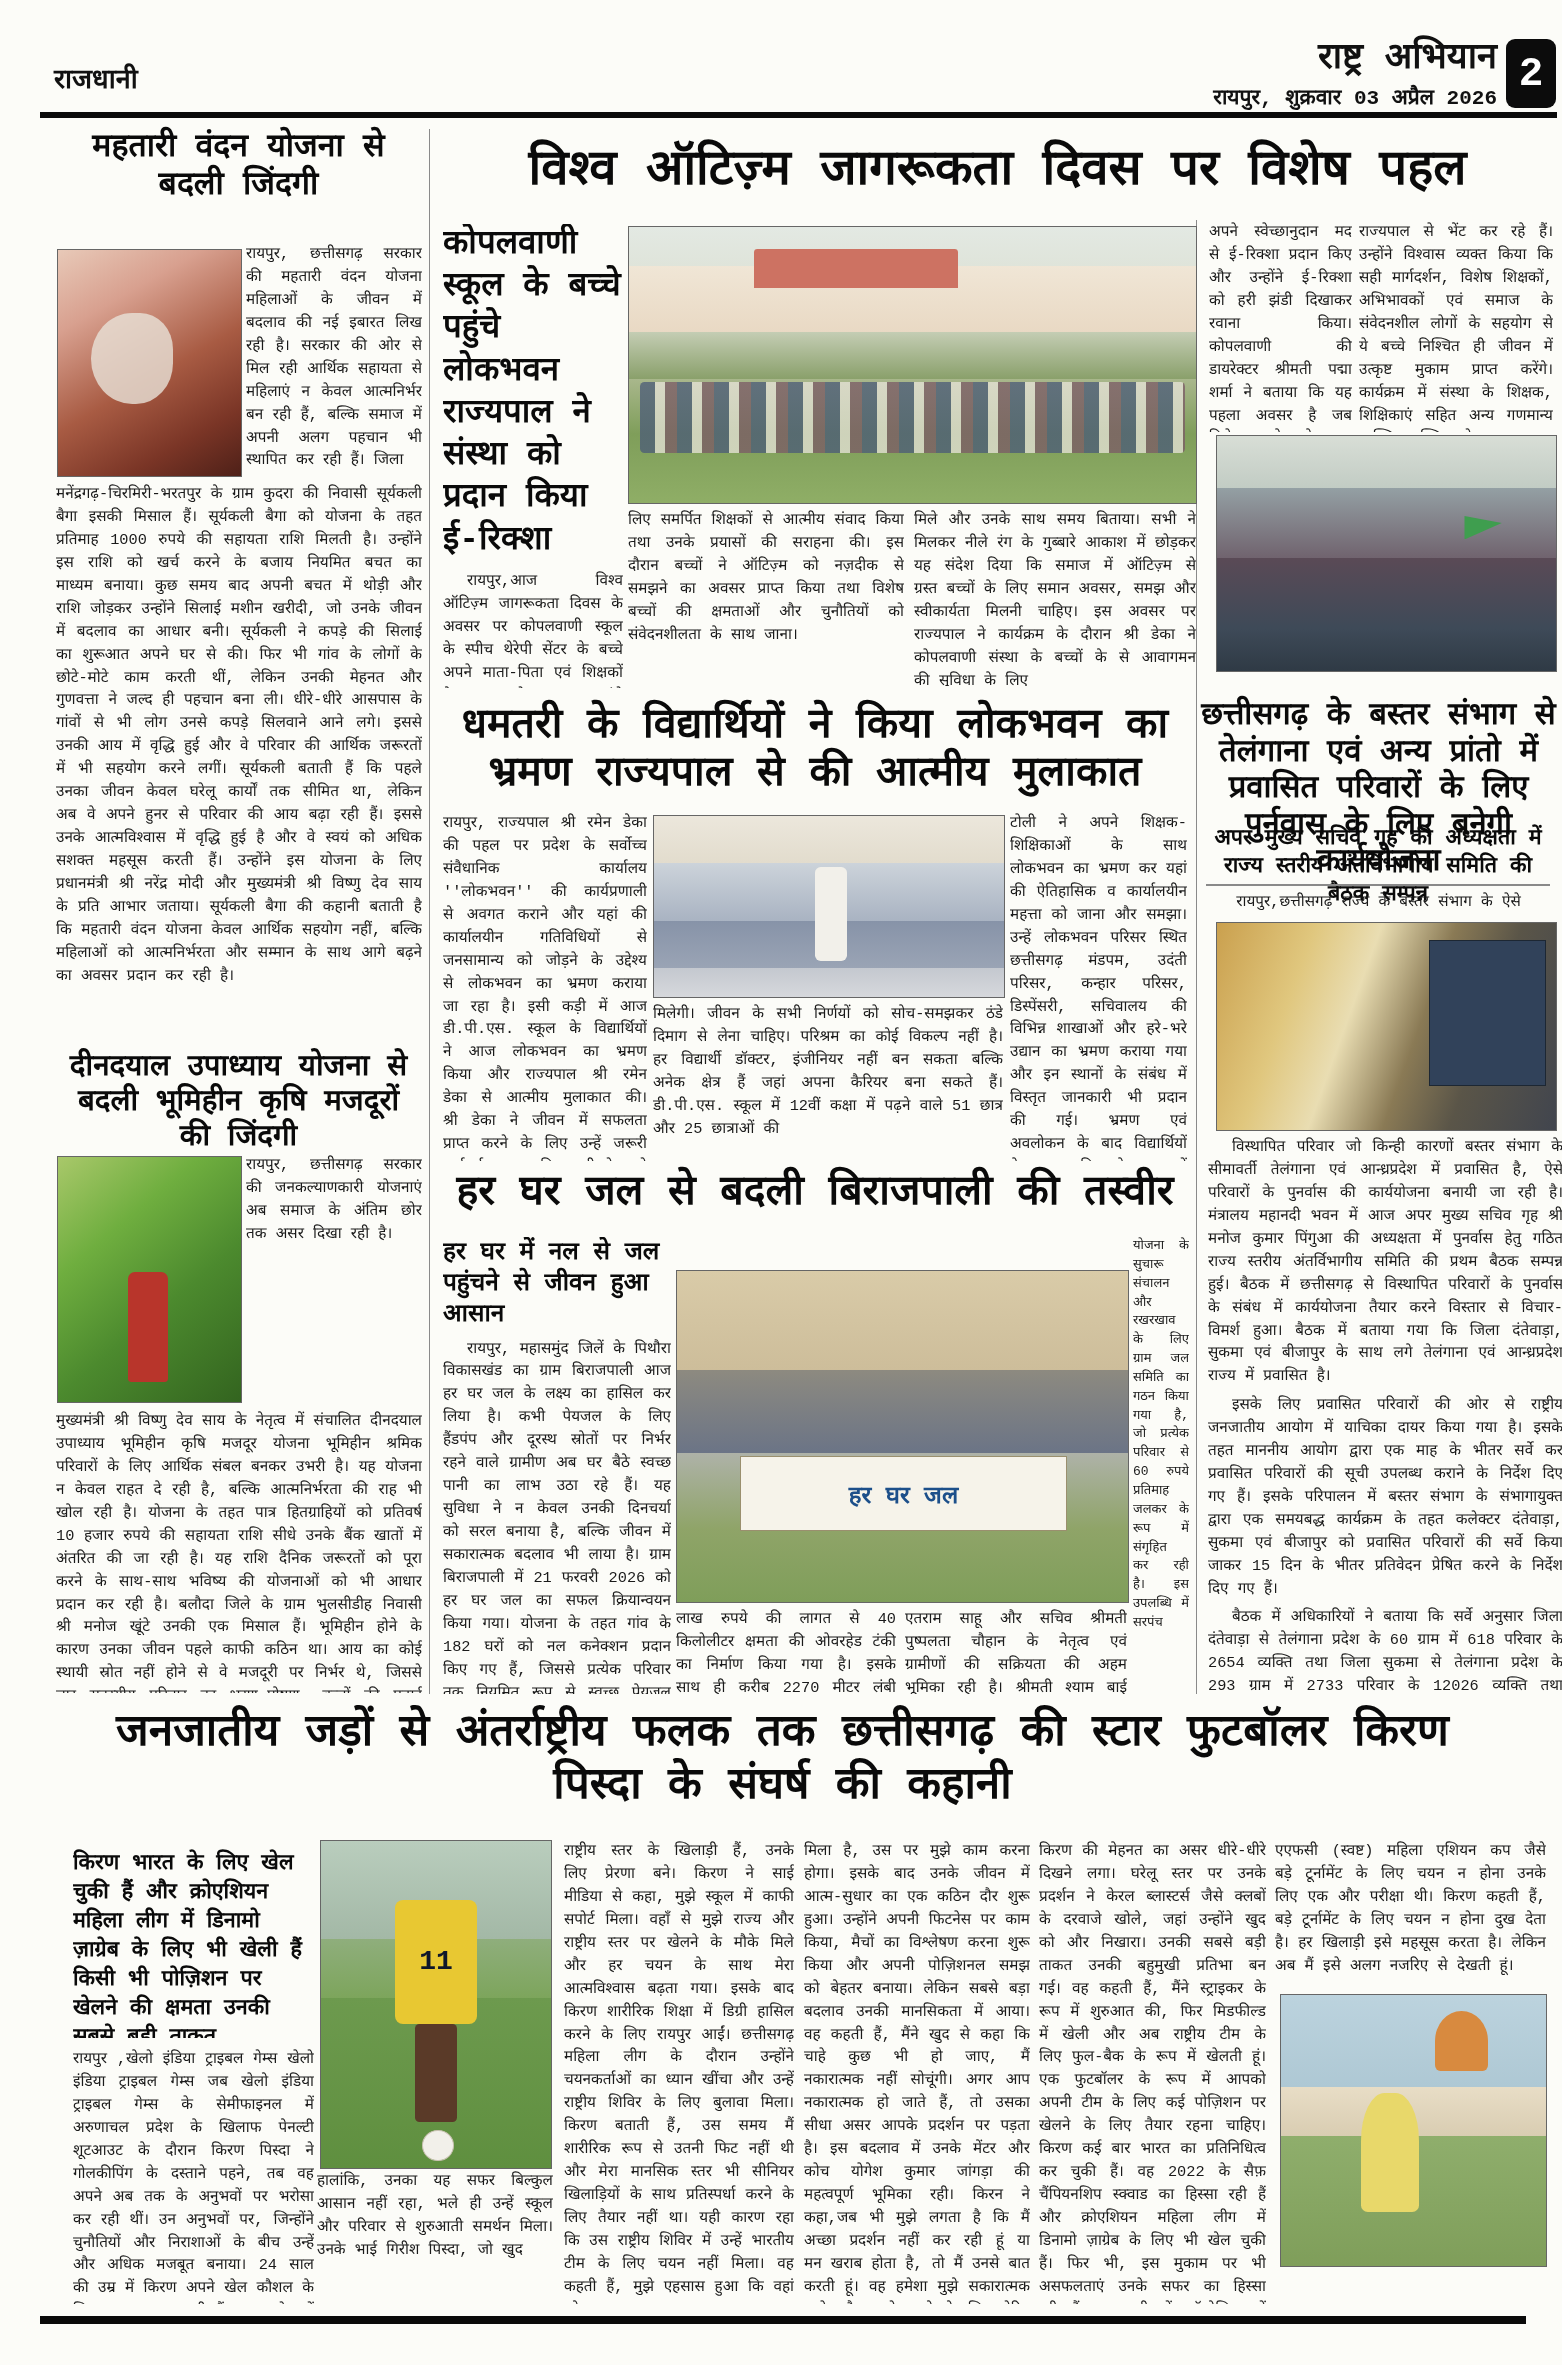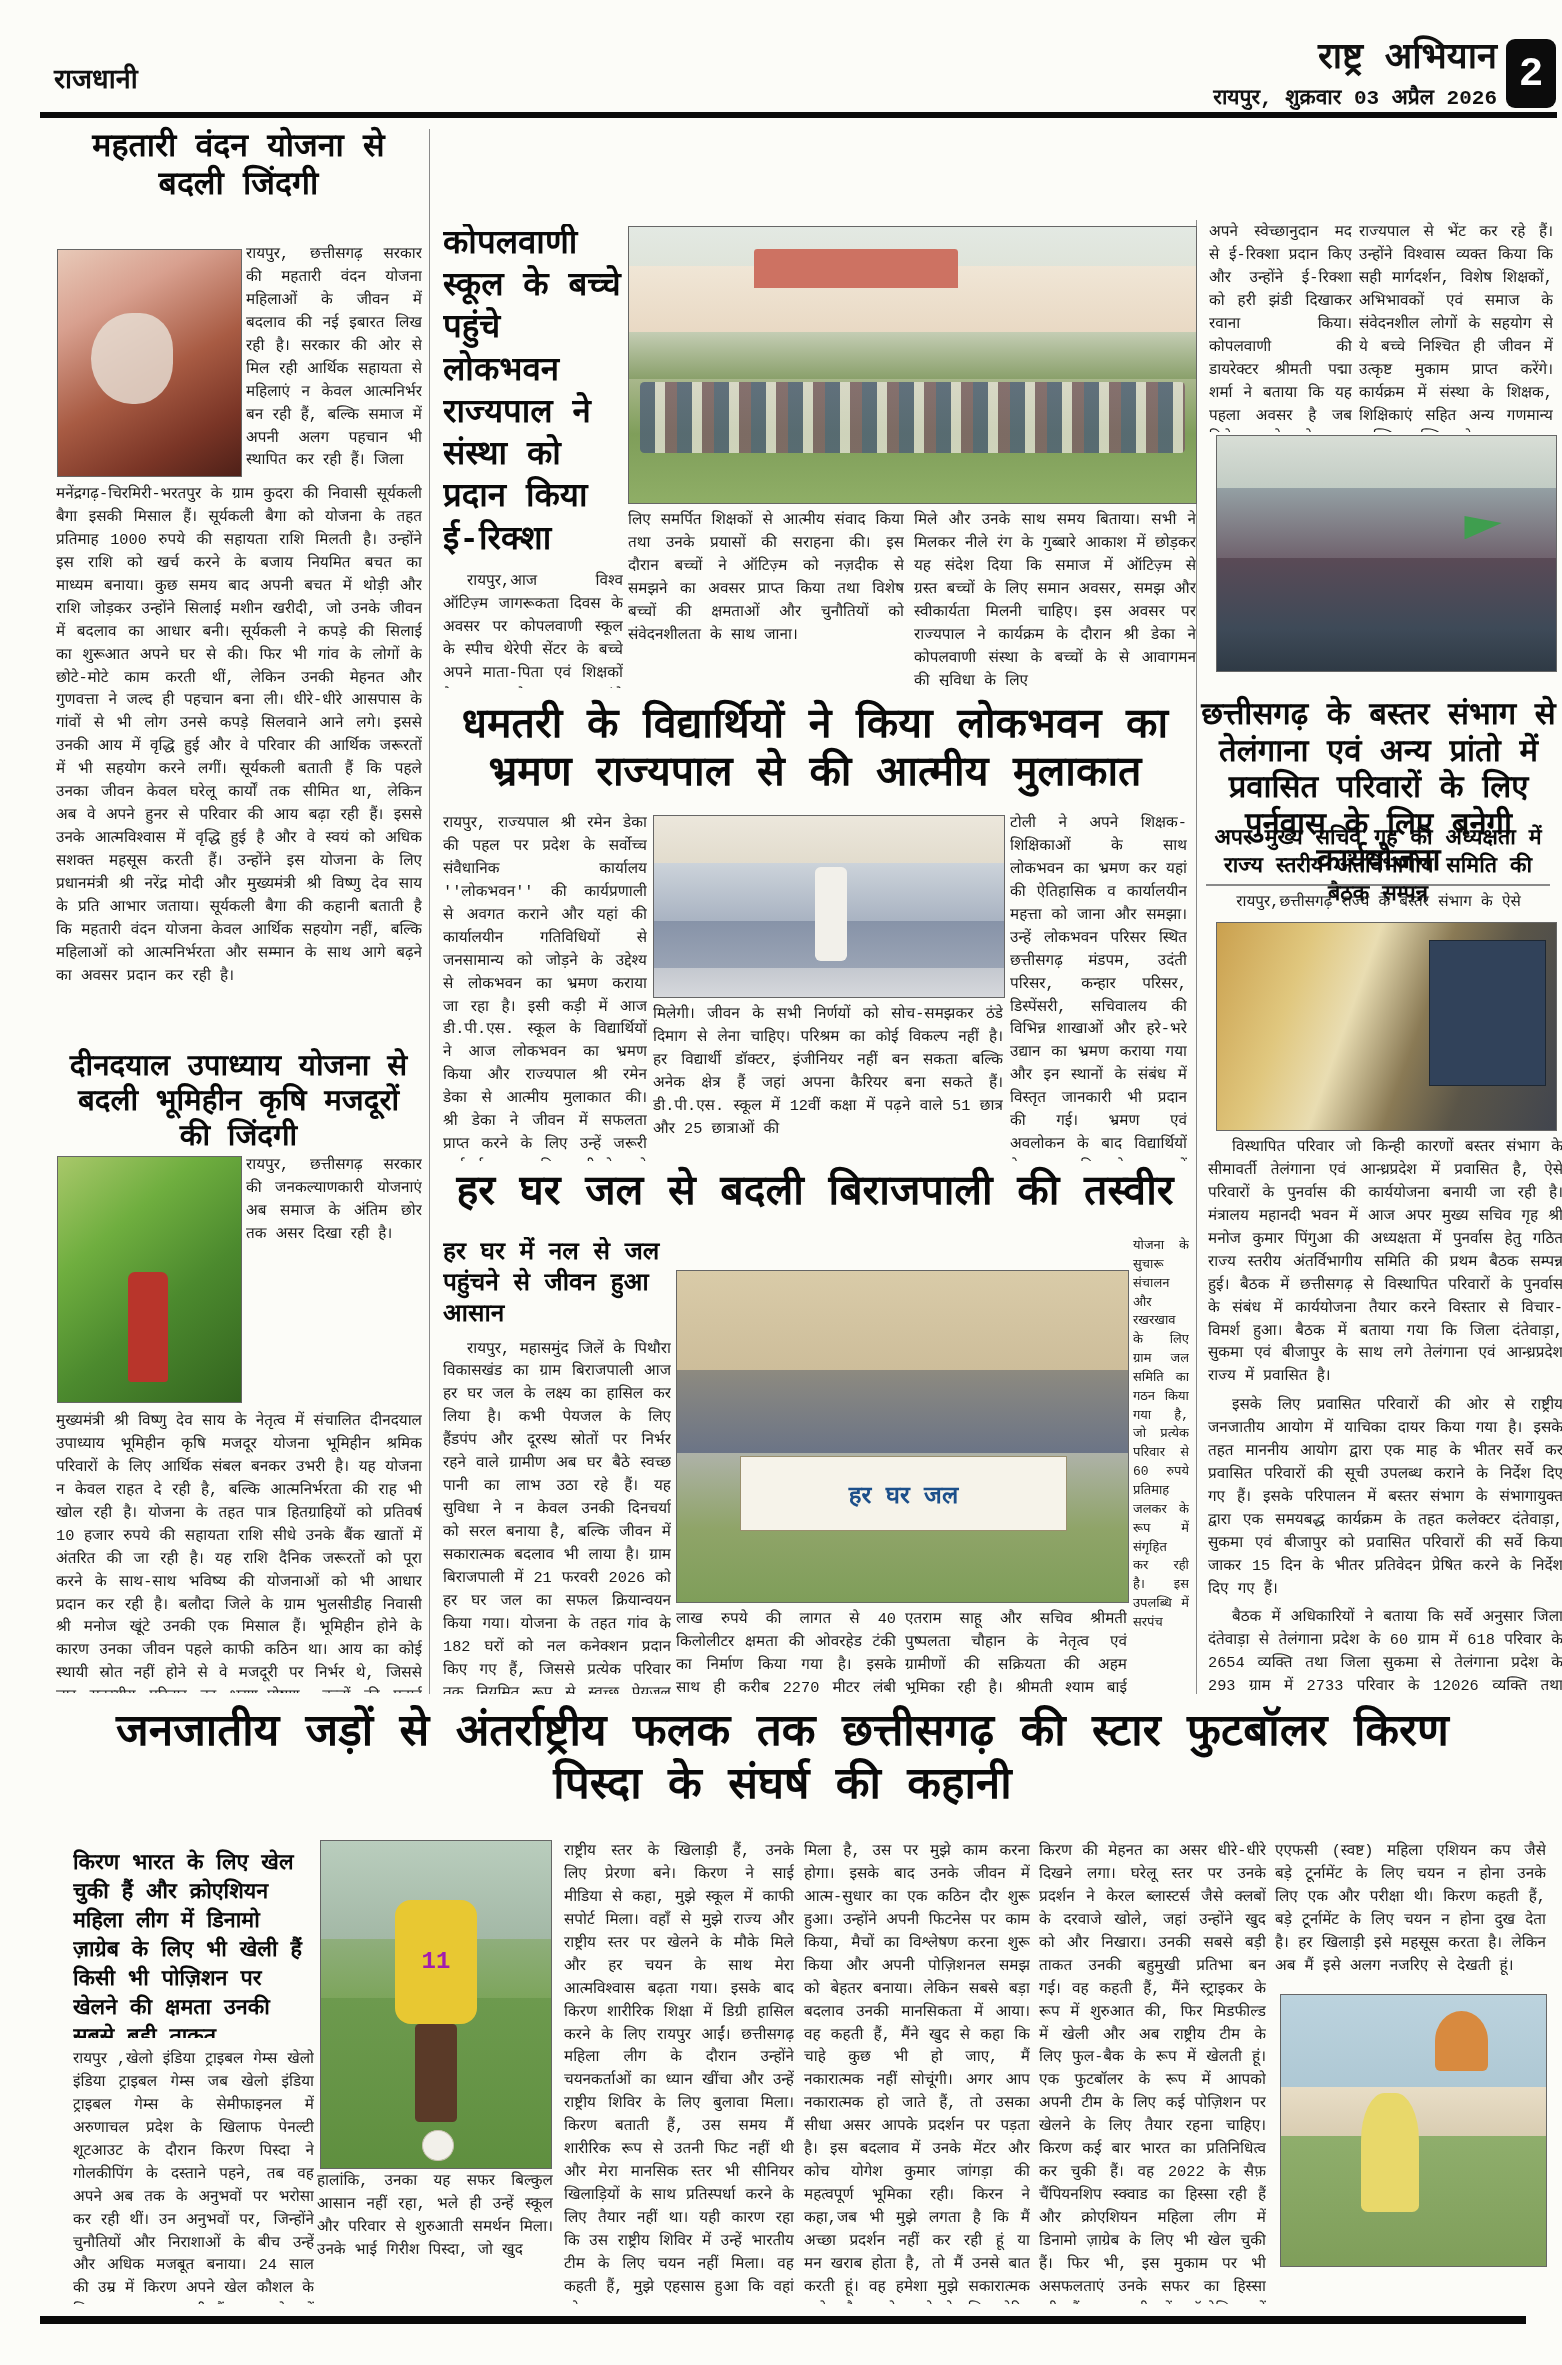--- a/index.html
+++ b/index.html
@@ -24,21 +24,21 @@
   .photo-erickshaw .flag{position:absolute;right:16%;top:34%;width:11%;height:10%;background:#3f9e4f;clip-path:polygon(0 0,100% 30%,0 100%);}
   .photo-dps{background:linear-gradient(#ece7dc 0%,#e2dccd 26%,#ccd3da 26%,#a9b3c2 58%,#8793a8 58%,#9aa4b5 84%,#c4c8cf 84%,#d6d8dc 100%);}
   .photo-dps .center-fig{position:absolute;left:46%;top:28%;width:9%;height:52%;background:#f2f0ea;border-radius:5.7px;}
   .photo-meeting{background:linear-gradient(110deg,#caa04e 0%,#e0c77e 24%,#e9ddb2 40%,#8a7a55 58%,#5a5548 74%,#41454e 100%);}
   .photo-meeting .screen{position:absolute;right:3%;top:8%;width:34%;height:70%;background:#31425a;border:1.7px solid #1d2733;}
   .photo-foliage{background:linear-gradient(140deg,#a9c86a 0%,#6fae3f 30%,#4c8a2e 60%,#33641f 100%);}
   .photo-foliage .fig{position:absolute;left:38%;bottom:8%;width:22%;height:45%;background:#b8352b;border-radius:6.8px 6.8px 3.4px 3.4px;}
   .photo-harghar{background:linear-gradient(#d9cba8 0%,#cdbd9a 30%,#8d8a80 30%,#6b7486 55%,#aeb2a8 55%,#8fa468 78%,#7f9e5a 100%);}
   .photo-harghar .banner{position:absolute;left:14%;top:56%;width:72%;height:22%;background:#f6f3ea;border:1.1px solid #9a8f6e;display:flex;align-items:center;justify-content:center;font-weight:bold;font-size:24px;color:#1c4f8a;}
   .photo-kiran{background:linear-gradient(#b9cdbd 0%,#a3b8a6 30%,#8fae7c 30%,#7da55c 48%,#6d9a4e 48%,#5f8f3f 100%);}
-  .photo-kiran .jersey{position:absolute;left:32%;top:18%;width:36%;height:38%;background:#e8c832;border-radius:16px;display:flex;align-items:center;justify-content:center;font-weight:bold;font-size:24px;color:#a21caf;}
+  .photo-kiran .jersey{position:absolute;left:32%;top:18%;width:36%;height:38%;background:#e8c832;border-radius:8px;display:flex;align-items:center;justify-content:center;font-weight:bold;font-size:28px;color:#0f172a;}
   .photo-kiran .legs{position:absolute;left:41%;top:56%;width:18%;height:30%;background:#5a3a28;border-radius:4.5px;}
   .photo-kiran .ball{position:absolute;left:44%;bottom:2%;width:13%;height:9%;background:#f2f0ea;border-radius:50%;border:1.1px solid #c9c2b2;}
   .photo-kiran2{background:linear-gradient(#bcd3de 0%,#aec8d4 34%,#e8ddc6 34%,#d9cdb2 52%,#8fae6c 52%,#7f9e5a 100%);}
   .photo-kiran2 .dome{position:absolute;left:58%;top:6%;width:20%;height:22%;background:#d88a3f;border-radius:50% 50% 10% 10%;}
   .photo-kiran2 .fig{position:absolute;left:30%;top:36%;width:22%;height:44%;background:#e8d86a;border-radius:40% 40% 6.8px 6.8px;}
   .page-badge{position:absolute;background:#0c0c0c;color:#fff;border-radius:9px;display:flex;align-items:center;justify-content:center;font-weight:bold;}
 </style>
 </head>
 <body>
 
@@ -62,20 +62,21 @@
   <div class="abs body-text" style="left:246px;top:243px;width:176px;height:234px;">रायपुर, छत्तीसगढ़ सरकार की महतारी वंदन योजना महिलाओं के जीवन में बदलाव की नई इबारत लिख रही है। सरकार की ओर से मिल रही आर्थिक सहायता से महिलाएं न केवल आत्मनिर्भर बन रही हैं, बल्कि समाज में अपनी अलग पहचान भी स्थापित कर रही हैं। जिला</div>
   <div class="abs body-text" style="left:56px;top:483px;width:366px;height:560px;">मनेंद्रगढ़-चिरमिरी-भरतपुर के ग्राम कुदरा की निवासी सूर्यकली बैगा इसकी मिसाल हैं। सूर्यकली बैगा को योजना के तहत प्रतिमाह 1000 रुपये की सहायता राशि मिलती है। उन्होंने इस राशि को खर्च करने के बजाय नियमित बचत का माध्यम बनाया। कुछ समय बाद अपनी बचत में थोड़ी और राशि जोड़कर उन्होंने सिलाई मशीन खरीदी, जो उनके जीवन में बदलाव का आधार बनी। सूर्यकली ने कपड़े की सिलाई का शुरूआत अपने घर से की। फिर भी गांव के लोगों के छोटे-मोटे काम करती थीं, लेकिन उनकी मेहनत और गुणवत्ता ने जल्द ही पहचान बना ली। धीरे-धीरे आसपास के गांवों से भी लोग उनसे कपड़े सिलवाने आने लगे। इससे उनकी आय में वृद्धि हुई और वे परिवार की आर्थिक जरूरतों में भी सहयोग करने लगीं। सूर्यकली बताती हैं कि पहले उनका जीवन केवल घरेलू कार्यों तक सीमित था, लेकिन अब वे अपने हुनर से परिवार की आय बढ़ा रही हैं। इससे उनके आत्मविश्वास में वृद्धि हुई है और वे स्वयं को अधिक सशक्त महसूस करती हैं। उन्होंने इस योजना के लिए प्रधानमंत्री श्री नरेंद्र मोदी और मुख्यमंत्री श्री विष्णु देव साय के प्रति आभार जताया। सूर्यकली बैगा की कहानी बताती है कि महतारी वंदन योजना केवल आर्थिक सहयोग नहीं, बल्कि महिलाओं को आत्मनिर्भरता और सम्मान के साथ आगे बढ़ने का अवसर प्रदान कर रही है।</div>
 
   <div class="abs headline" style="left:56px;top:1050px;width:365px;font-size:29.5px;">दीनदयाल उपाध्याय योजना से बदली भूमिहीन कृषि मजदूरों की जिंदगी</div>
   <div class="photo photo-foliage" style="left:57px;top:1156px;width:183px;height:245px;">
       <div class="fig"></div>
     </div>
   <div class="abs body-text" style="left:246px;top:1154px;width:176px;height:248px;">रायपुर, छत्तीसगढ़ सरकार की जनकल्याणकारी योजनाएं अब समाज के अंतिम छोर तक असर दिखा रही है।</div>
   <div class="abs body-text" style="left:56px;top:1410px;width:366px;height:283px;">मुख्यमंत्री श्री विष्णु देव साय के नेतृत्व में संचालित दीनदयाल उपाध्याय भूमिहीन कृषि मजदूर योजना भूमिहीन श्रमिक परिवारों के लिए आर्थिक संबल बनकर उभरी है। यह योजना न केवल राहत दे रही है, बल्कि आत्मनिर्भरता की राह भी खोल रही है। योजना के तहत पात्र हितग्राहियों को प्रतिवर्ष 10 हजार रुपये की सहायता राशि सीधे उनके बैंक खातों में अंतरित की जा रही है। यह राशि दैनिक जरूरतों को पूरा करने के साथ-साथ भविष्य की योजनाओं को भी आधार प्रदान कर रही है। बलौदा जिले के ग्राम भुलसीडीह निवासी श्री मनोज खूंटे उनकी एक मिसाल हैं। भूमिहीन होने के कारण उनका जीवन पहले काफी कठिन था। आय का कोई स्थायी स्रोत नहीं होने से वे मजदूरी पर निर्भर थे, जिससे चार सदस्यीय परिवार का भरण-पोषण, बच्चों की पढ़ाई और अन्य आवश्यकताओं को पूरा करना चुनौतीपूर्ण था। श्री खूंटे बताते हैं कि योजना के तहत मिलने वाली वार्षिक सहायता राशि ने उनके जीवन में स्थिरता लाई है। अब वे इस राशि का उपयोग बच्चों की शिक्षा, घरेलू खर्चों और जरूरी जरूरतों को पूरा करने में कर रहे हैं।</div>
 
+  <div class="abs headline" style="left:442px;top:143px;width:1111px;font-size:49px;">विश्व ऑटिज़्म जागरूकता दिवस पर विशेष पहल</div>
   <div class="abs" style="left:443px;top:224px;width:180px;height:464px;overflow:hidden;">
     <div class="subhead" style="font-size:33px;">कोपलवाणी स्कूल के बच्चे पहुंचे लोकभवन राज्यपाल ने संस्था को प्रदान किया ई-रिक्शा</div>
     <div class="body-text lead" style="margin-top:8px;">रायपुर,आज विश्व ऑटिज़्म जागरूकता दिवस के अवसर पर कोपलवाणी स्कूल के स्पीच थेरेपी सेंटर के बच्चे अपने माता-पिता एवं शिक्षकों के साथ लोक भवन पहुंचे और राज्यपाल श्री रमेन डेका से शिष्टाचार भेंट की। यह अवसर न केवल बच्चों के लिए विशेष रहा, बल्कि समाज में ऑटिज़्म के प्रति जागरूकता बढ़ाने की दिशा में भी एक महत्वपूर्ण कदम साबित हुआ।</div>
 
   </div>
   <div class="photo photo-lokbhavan" style="left:628px;top:226px;width:567px;height:276px;">
     <div class="roof"></div>
     <div class="people"></div>
   </div>
   <div class="abs body-text" style="left:628px;top:509px;width:276px;height:177px;">लिए समर्पित शिक्षकों से आत्मीय संवाद किया तथा उनके प्रयासों की सराहना की। इस दौरान बच्चों ने ऑटिज़्म को नज़दीक से समझने का अवसर प्राप्त किया तथा विशेष बच्चों की क्षमताओं और चुनौतियों को संवेदनशीलता के साथ जाना।</div>

